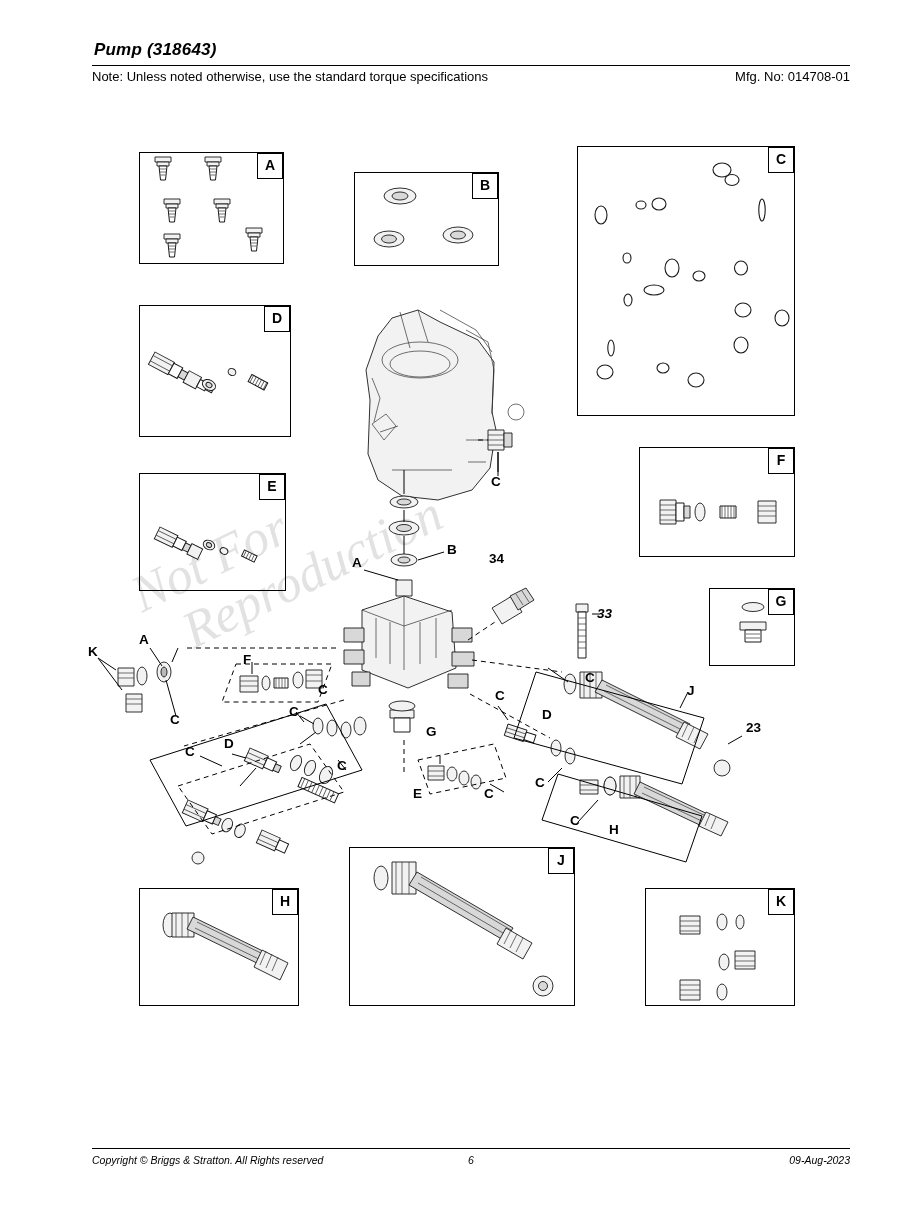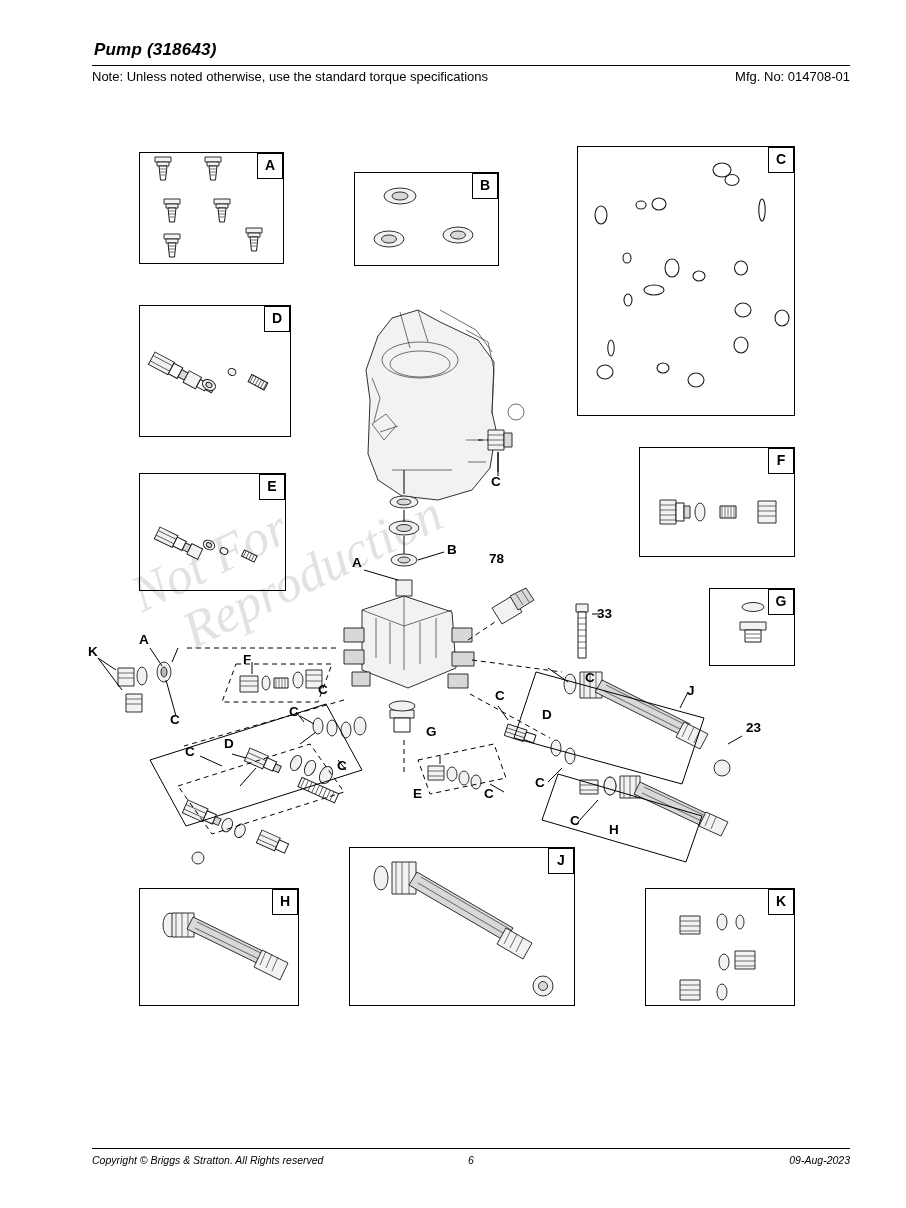--- a/index.html
+++ b/index.html
@@ -579,22 +579,22 @@
 
   <div class="box" style="left:349px; top:847px; width:226px; height:159px;"></div>
   <div class="boxlabel" style="left:548px; top:848px;">J</div>
 
   <div class="box" style="left:645px; top:888px; width:150px; height:118px;"></div>
   <div class="boxlabel" style="left:768px; top:889px;">K</div>
 
   <div class="lbl" style="left:491px; top:474px;">C</div>
   <div class="lbl" style="left:352px; top:555px;">A</div>
   <div class="lbl" style="left:447px; top:542px;">B</div>
-  <div class="lbl" style="left:489px; top:551px;">78</div>
-  <div class="lbl" style="left:597px; top:606px;">33</div>
+  <div class="lbl" style="left:489px; top:551px;">34</div>
+  <div class="lbl" style="left:597px; top:606px;font-style:italic;">33</div>
   <div class="lbl" style="left:88px; top:644px;">K</div>
   <div class="lbl" style="left:139px; top:632px;">A</div>
   <div class="lbl" style="left:170px; top:712px;">C</div>
   <div class="lbl" style="left:243px; top:652px;">F</div>
   <div class="lbl" style="left:318px; top:682px;">C</div>
   <div class="lbl" style="left:289px; top:704px;">C</div>
   <div class="lbl" style="left:185px; top:744px;">C</div>
   <div class="lbl" style="left:224px; top:736px;">D</div>
   <div class="lbl" style="left:337px; top:758px;">C</div>
   <div class="lbl" style="left:426px; top:724px;">G</div>

